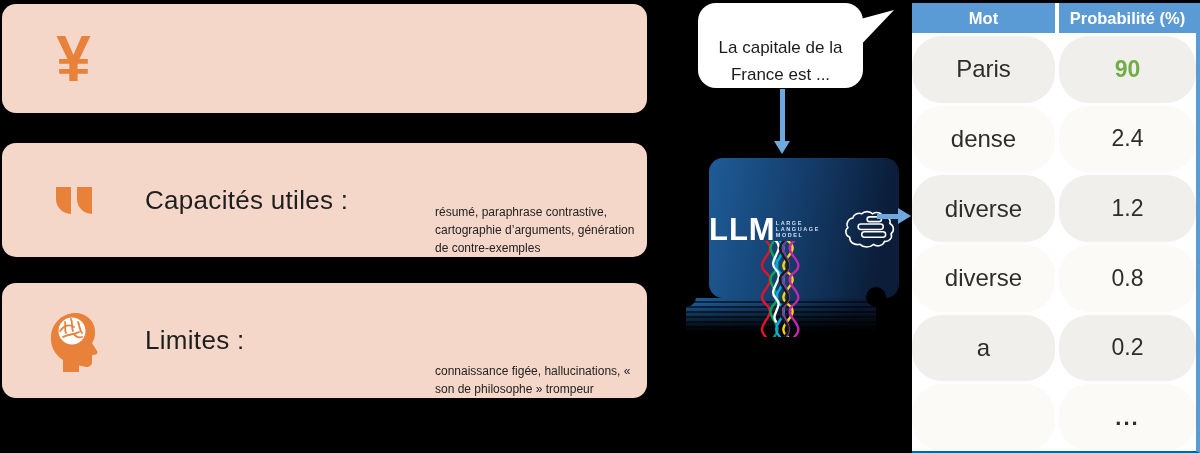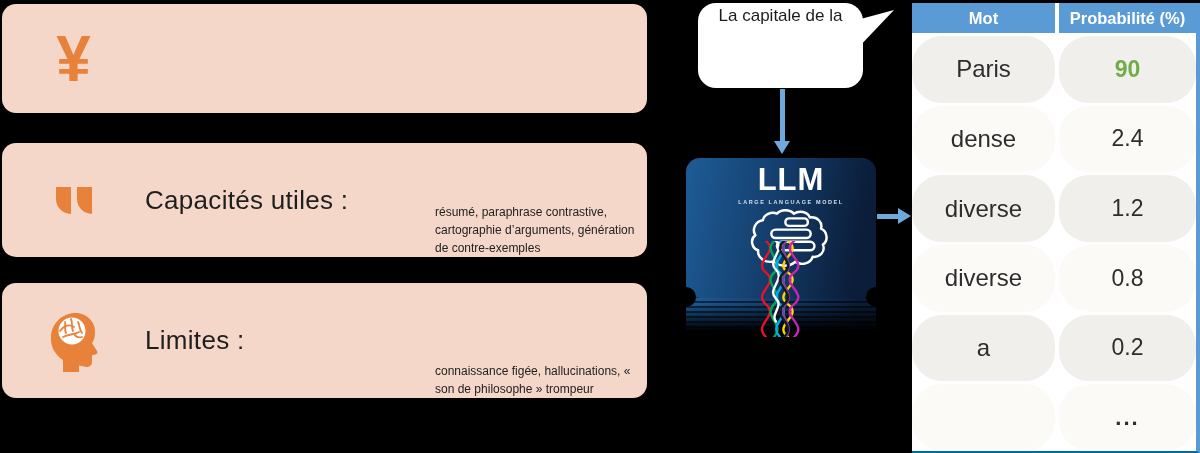--- a/index.html
+++ b/index.html
@@ -15,36 +15,36 @@
   .yen{color:#E8823B;font-size:62px;font-weight:700;line-height:1;transform:scaleY(1.05);}
   .quote-marks{display:flex;gap:6px;}
   .quote-marks span{display:block;width:15px;height:27px;background:#E8823B;border-radius:0 0 0 15px;}
   .card-text-main{font-size:21px;line-height:1.55;color:#1e1e1e;font-weight:500;letter-spacing:.2px;}
   .card-title{font-size:26px;color:#1e1e1e;font-weight:500;letter-spacing:.3px;width:290px;}
   .card-detail{position:absolute;left:433px;top:0;height:100%;width:208px;display:flex;align-items:flex-end;
                font-size:12px;line-height:1.5;color:#222;}
 
   
   .bubble{position:absolute;left:698px;top:3px;width:165px;height:85px;background:#fff;border-radius:18px;
-          display:flex;align-items:flex-start;justify-content:center;text-align:center;
+          display:flex;align-items:flex-end;justify-content:center;text-align:center;
           font-size:17px;line-height:1.55;color:#1c1c1c;}
   .bubble-tail{position:absolute;left:836px;top:4px;width:62px;height:50px;}
 
   
   .arrow-down{position:absolute;left:780px;top:89px;width:5px;height:52px;background:#6FA8DC;}
   .arrow-down-head{position:absolute;left:774px;top:141px;width:0;height:0;
         border-left:8px solid transparent;border-right:8px solid transparent;border-top:13px solid #6FA8DC;}
   .arrow-right{position:absolute;left:877px;top:214px;width:22px;height:5px;background:#6FA8DC;}
   .arrow-right-head{position:absolute;left:898px;top:208px;width:0;height:0;
         border-top:8px solid transparent;border-bottom:8px solid transparent;border-left:13px solid #6FA8DC;}
 
   
-  .llm-box{position:absolute;left:686px;top:158px;width:190px;height:140px;border-radius:14px;
+  .llm-box{position:absolute;left:709px;top:158px;width:190px;height:140px;border-radius:14px;
            background:linear-gradient(100deg,#1E5C97 0%,#15406F 42%,#0B1D39 88%);
-           display:flex;flex-direction:column;align-items:center;overflow:visible;padding-left:20px;}
+           display:flex;flex-direction:row;align-items:center;overflow:visible;}
   .llm-title{color:#fff;font-size:31px;font-weight:700;letter-spacing:1px;margin-top:5px;line-height:1.1;}
   .llm-subtitle{color:#cfe0f0;font-size:5.5px;letter-spacing:1.6px;font-weight:700;margin-top:2px;}
   .llm-reflection{position:absolute;left:686px;top:298px;width:190px;height:34px;
            background:
              repeating-linear-gradient(to bottom, rgba(0,0,0,0) 0 3px, rgba(0,0,0,0.55) 3px 5px),
              linear-gradient(100deg,#1E5C97 0%,#15406F 42%,#0B1D39 88%);
            -webkit-mask-image:linear-gradient(to bottom,#000 15%,transparent 97%);
            mask-image:linear-gradient(to bottom,#000 15%,transparent 97%);}
   .notch{position:absolute;width:20px;height:20px;background:#000;border-radius:50%;top:287px;}
   .notch-left{left:676px;} .notch-right{left:866px;}
@@ -103,20 +103,21 @@
     </div>
     <div class="card-title">Limites :</div>
     <div class="card-detail">
         <span>connaissance figée, hallucinations, « son de philosophe » trompeur</span>
       </div>
   </div>
 
   <div class="bubble">
     <div>
       <div>La capitale de la</div>
+      <div>France est ...</div>
     </div>
   </div>
   <svg class="bubble-tail" viewBox="0 0 62 50">
     <polygon points="58,6 6,20 20,46" fill="#fff"></polygon>
   </svg>
 
   <div class="arrow-down"></div>
   <div class="arrow-down-head"></div>
 
   <div class="llm-box">

